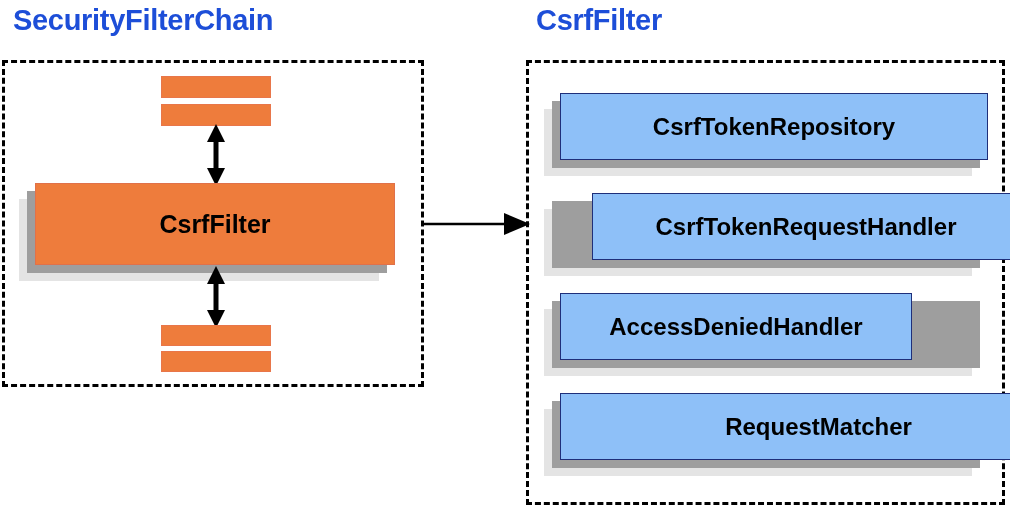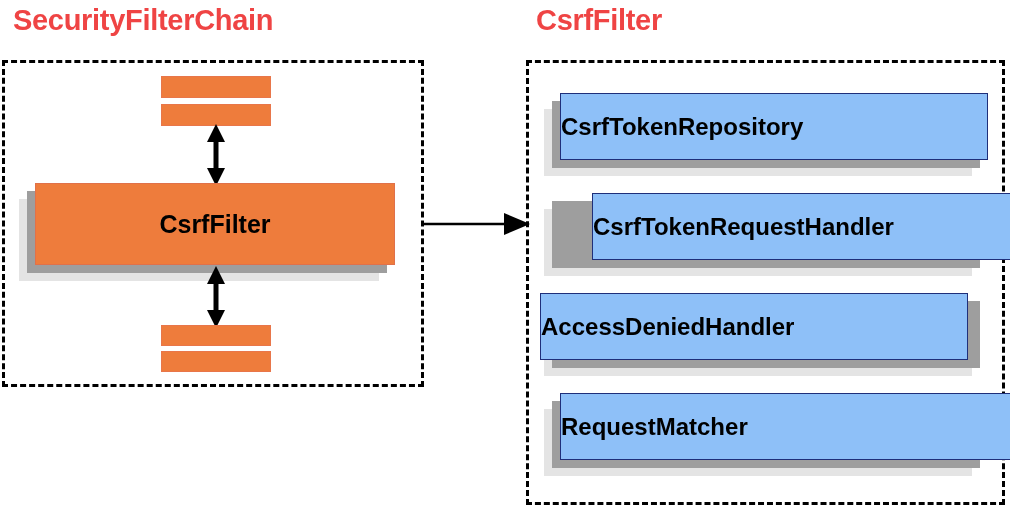--- a/index.html
+++ b/index.html
@@ -18,21 +18,21 @@
     overflow: hidden;
   }
 
   
   .panel-title {
     position: absolute;
     font-family: "Liberation Sans", sans-serif;
     font-weight: bold;
     font-size: 29px;
     line-height: 29px;
-    color: #ef4444;
+    color: #1d4ed8;
     white-space: nowrap;
     letter-spacing: -0.3px;
   }
   #title-left  { left: 13px;  top: 6px; }
   #title-right { left: 536px; top: 6px; }
 
   
   .dashed-box {
     position: absolute;
     border: 3px dashed #000000;
@@ -75,20 +75,21 @@
   }
 
   
   .blue-box {
     position: absolute;
     background: #8ec0f8;
     border: 1px solid #1f2f7a;
     box-sizing: border-box;
     display: flex;
     align-items: center;
+    justify-content: center;
   }
   .blue-box .label {
     font-family: "Liberation Sans", sans-serif;
     font-weight: bold;
     font-size: 24px;
     color: #000000;
     white-space: nowrap;
   }
 
   
@@ -146,21 +147,21 @@
   </div>
 
   <div class="shadow-far" style="left:544px; top:209px; width:428px; height:67px;"></div>
   <div class="shadow-near" style="left:552px; top:201px; width:428px; height:67px;"></div>
   <div class="blue-box" style="left:560px; top:193px; width:428px; height:67px;margin-left:32px;">
     <span class="label">CsrfTokenRequestHandler</span>
   </div>
 
   <div class="shadow-far" style="left:544px; top:309px; width:428px; height:67px;"></div>
   <div class="shadow-near" style="left:552px; top:301px; width:428px; height:67px;"></div>
-  <div class="blue-box" style="left:540px; top:293px; width:428px; height:67px;">
+  <div class="blue-box" style="left:560px; top:293px; width:352px; height:67px;">
     <span class="label">AccessDeniedHandler</span>
   </div>
 
   <div class="shadow-far" style="left:544px; top:409px; width:428px; height:67px;"></div>
   <div class="shadow-near" style="left:552px; top:401px; width:428px; height:67px;"></div>
   <div class="blue-box" style="left:560px; top:393px; width:517px; height:67px;">
     <span class="label">RequestMatcher</span>
   </div>
 
 </div>

